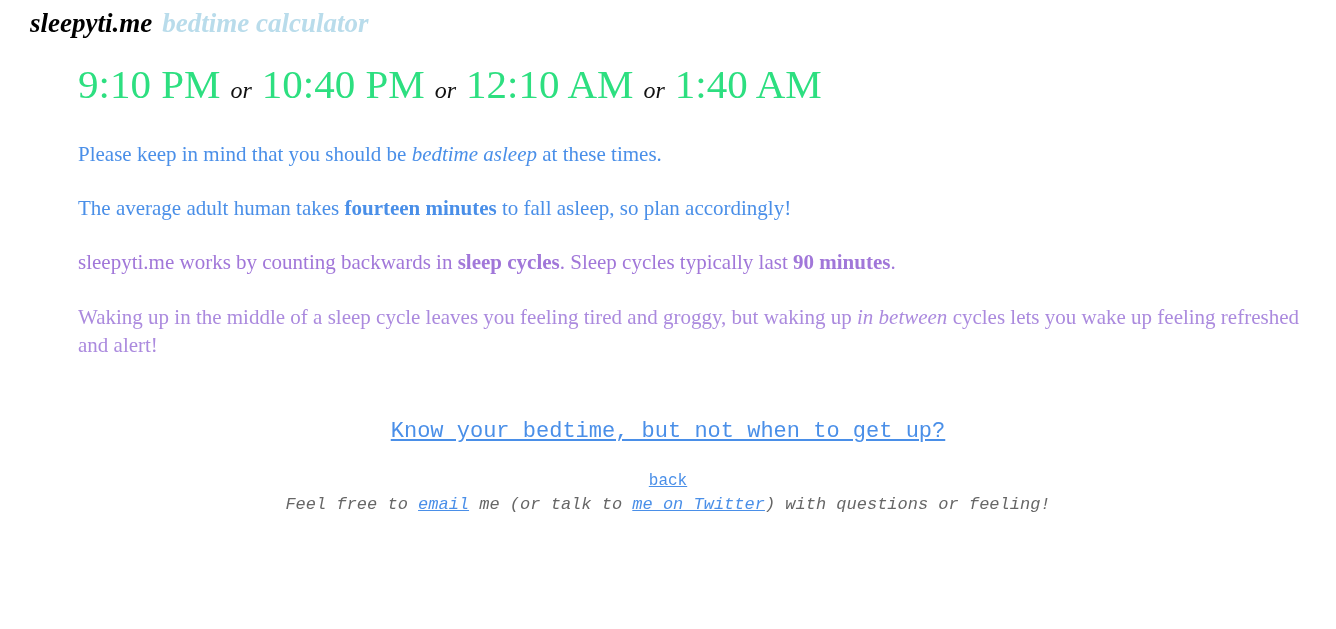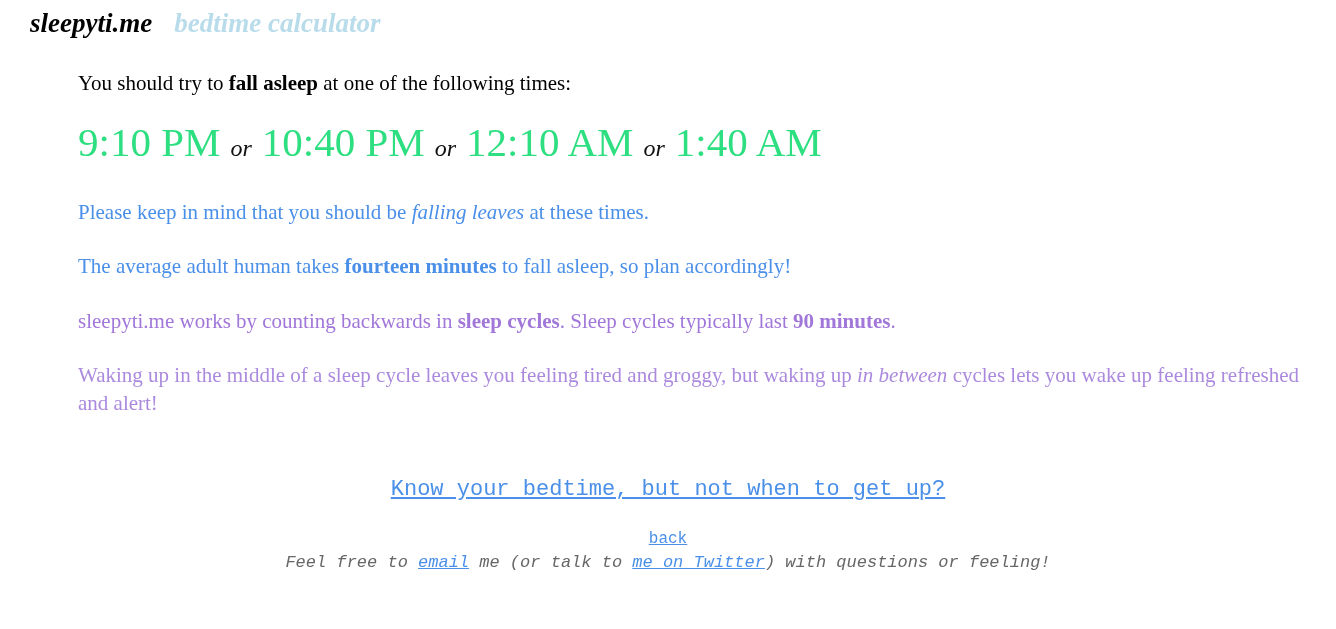--- a/index.html
+++ b/index.html
@@ -18,21 +18,21 @@
 
   
   header[data-name="site-header"] {
     padding: 8px 0 0 30px;
     font-size: 27px;
     font-style: italic;
     font-weight: bold;
     line-height: 1.15;
   }
   .brand   { color: var(--text-black, #000); }
-  .tagline { color: var(--tagline-blue, #b9dceb); margin-left: 22px; }
+  .tagline { color: var(--tagline-blue, #b9dceb); margin-left: 10px; }
 
   
   main[data-name="content"] {
     padding: 0 36px 0 78px;
   }
   .intro {
     margin: 30px 0 0 0;
     font-size: 21px;
     line-height: 1.34;
     color: var(--text-black, #000);
@@ -91,25 +91,24 @@
   }
 </style>
 </head>
 <body>
 
 <header data-name="site-header">
   <span class="brand" data-name="site-brand">sleepyti.me</span><span class="tagline" data-name="site-tagline">bedtime calculator</span>
 </header>
 
 <main data-name="content">
-  <p class="intro" data-name="intro-text"><span data-name="intro-pre">You should try to </span><b data-name="intro-fall-asleep-bold">fall asleep</b><span data-name="intro-post"> at one of the following times:</span></p>
 
   <div class="times" data-name="bedtime-options"><span class="time" data-name="bedtime-option-1">9:10 PM</span><span class="or" data-name="or-separator">or</span><span class="time" data-name="bedtime-option-2">10:40 PM</span><span class="or" data-name="or-separator">or</span><span class="time" data-name="bedtime-option-3">12:10 AM</span><span class="or" data-name="or-separator">or</span><span class="time" data-name="bedtime-option-4">1:40 AM</span></div>
 
-  <p class="note note-blue first" data-name="note-falling-asleep"><span data-name="note-falling-pre">Please keep in mind that you should be </span><i data-name="note-falling-italic">falling leaves</i><span data-name="note-falling-post"> at these times.</span></p>
+  <p class="note note-blue first" data-name="note-falling-asleep"><span data-name="note-falling-pre">Please keep in mind that you should be </span><i data-name="note-falling-italic">bedtime asleep</i><span data-name="note-falling-post"> at these times.</span></p>
 
   <p class="note note-blue" data-name="note-average-human"><span data-name="note-average-pre">The average adult human takes </span><b data-name="note-average-bold">fourteen minutes</b><span data-name="note-average-post"> to fall asleep, so plan accordingly!</span></p>
 
   <p class="note note-purple" data-name="note-sleep-cycles"><span data-name="note-cycles-pre">sleepyti.me works by counting backwards in </span><b data-name="note-cycles-bold-1">sleep cycles</b><span data-name="note-cycles-mid">. Sleep cycles typically last </span><b data-name="note-cycles-bold-2">90 minutes</b><span data-name="note-cycles-post">.</span></p>
 
   <p class="note note-purple-light" data-name="note-waking-middle"><span data-name="note-waking-pre">Waking up in the middle of a sleep cycle leaves you feeling tired and groggy, but waking up </span><i data-name="note-waking-italic">in between</i><span data-name="note-waking-post"> cycles lets you wake up feeling refreshed and alert!</span></p>
 </main>
 
 <section data-name="bottom-links">
   <p class="know-row" data-name="know-bedtime-row"><a class="know-link" data-name="know-bedtime-link">Know your bedtime, but not when to get up?</a></p>

